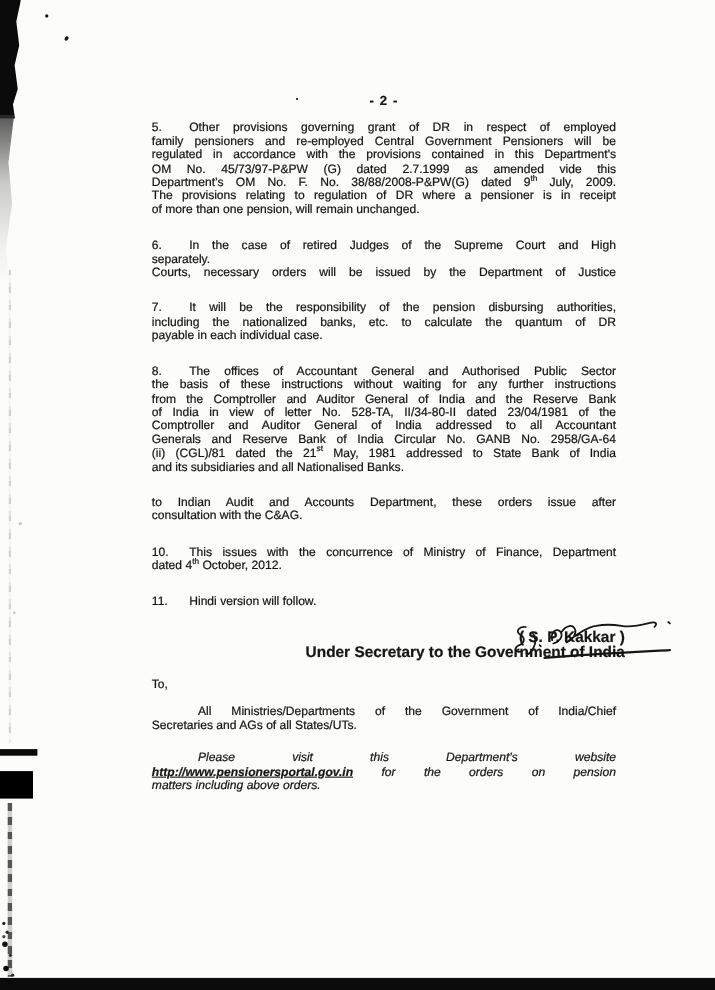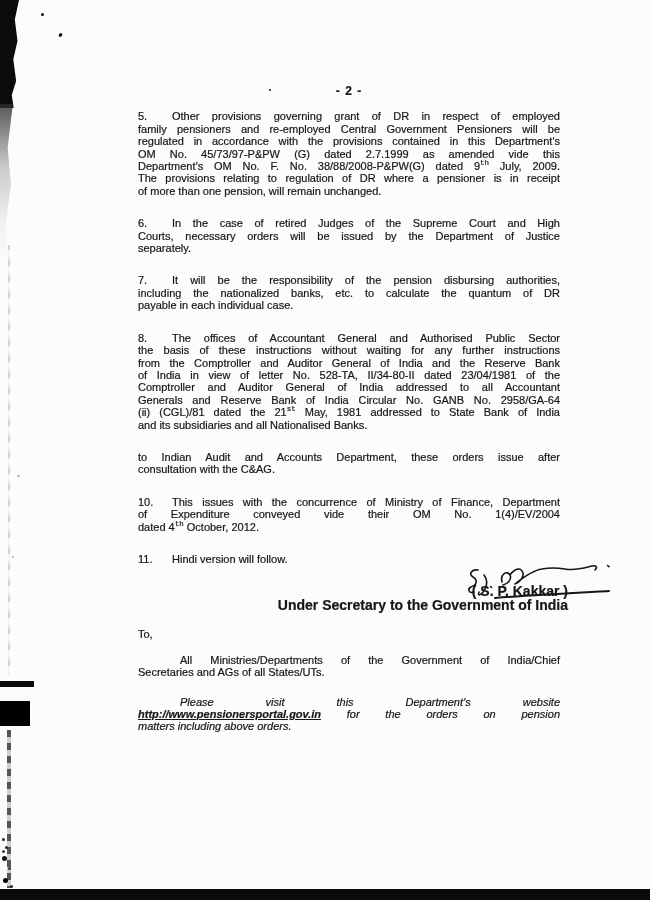--- a/index.html
+++ b/index.html
@@ -15,21 +15,21 @@
     overflow:hidden;
     -webkit-text-stroke:0.2px currentColor;
   }
   .content{position:absolute;left:138px;top:85px;width:422px;}
   .page-num{text-align:center;font-weight:bold;font-size:12px;letter-spacing:1px;margin-bottom:13px;}
   .para{margin-bottom:20px;}
   .line{text-align:justify;text-align-last:justify;}
   .line.last{text-align-last:left;}
   .pnum{display:inline-block;width:34px;}
   .indent{display:inline-block;width:42px;}
-  sup{font-size:7.5px;line-height:0;vertical-align:super;font-family:Liberation Mono, monospace;}
+  sup{font-size:7.5px;line-height:0;vertical-align:super;}
   .sig-block{margin:20px -8px 0 0;text-align:right;font-weight:bold;font-size:14px;line-height:13.5px;}
   .to{margin-top:16px;}
   .address{margin-top:13px;}
   .footer{margin-top:17px;font-style:italic;}
   .url{font-weight:bold;text-decoration:underline;}
   .sig-svg{position:absolute;left:462px;top:556px;width:155px;height:52px;}
   .sig-svg path{fill:none;stroke:var(--ink,#161616);stroke-width:1.6;stroke-linecap:round;}
   .sig-svg .uline{stroke-width:2;}
 
   
@@ -82,22 +82,22 @@
           <div class="line"><span class="pnum">5.</span>Other provisions governing grant of DR in respect of employed</div>
           <div class="line">family pensioners and re-employed Central Government Pensioners will be</div>
           <div class="line">regulated in accordance with the provisions contained in this Department's</div>
           <div class="line">OM No. 45/73/97-P&amp;PW (G) dated 2.7.1999 as amended vide this</div>
           <div class="line">Department’s OM No. F. No. 38/88/2008-P&amp;PW(G) dated 9<sup>th</sup> July, 2009.</div>
           <div class="line">The provisions relating to regulation of DR where a pensioner is in receipt</div>
           <div class="line last">of more than one pension, will remain unchanged.</div>
         </div>
         <div class="para">
           <div class="line"><span class="pnum">6.</span>In the case of retired Judges of the Supreme Court and High</div>
+          <div class="line last">separately.</div>
           <div class="line">Courts, necessary orders will be issued by the Department of Justice</div>
-          <div class="line last">separately.</div>
         </div>
         <div class="para">
           <div class="line"><span class="pnum">7.</span>It will be the responsibility of the pension disbursing authorities,</div>
           <div class="line">including the nationalized banks, etc. to calculate the quantum of DR</div>
           <div class="line last">payable in each individual case.</div>
         </div>
         <div class="para">
           <div class="line"><span class="pnum">8.</span>The offices of Accountant General and Authorised Public Sector</div>
           <div class="line">the basis of these instructions without waiting for any further instructions</div>
           <div class="line">from the Comptroller and Auditor General of India and the Reserve Bank</div>
@@ -106,21 +106,20 @@
           <div class="line">Generals and Reserve Bank of India Circular No. GANB No. 2958/GA-64</div>
           <div class="line">(ii) (CGL)/81 dated the 21<sup>st</sup> May, 1981 addressed to State Bank of India</div>
           <div class="line last">and its subsidiaries and all Nationalised Banks.</div>
         </div>
         <div class="para">
           <div class="line">to Indian Audit and Accounts Department, these orders issue after</div>
           <div class="line last">consultation with the C&amp;AG.</div>
         </div>
         <div class="para">
           <div class="line"><span class="pnum">10.</span>This issues with the concurrence of Ministry of Finance, Department</div>
-          <div class="line">of Expenditure conveyed vide their OM No. 1(4)/EV/2004</div>
           <div class="line last">dated 4<sup>th</sup> October, 2012.</div>
         </div>
         <div class="para">
           <div class="line last"><span class="pnum">11.</span>Hindi version will follow.</div>
         </div>
       </div>
 
     <div class="sig-block">
       <div>( S. P. Kakkar )</div>
       <div>Under Secretary to the Government of India</div>

